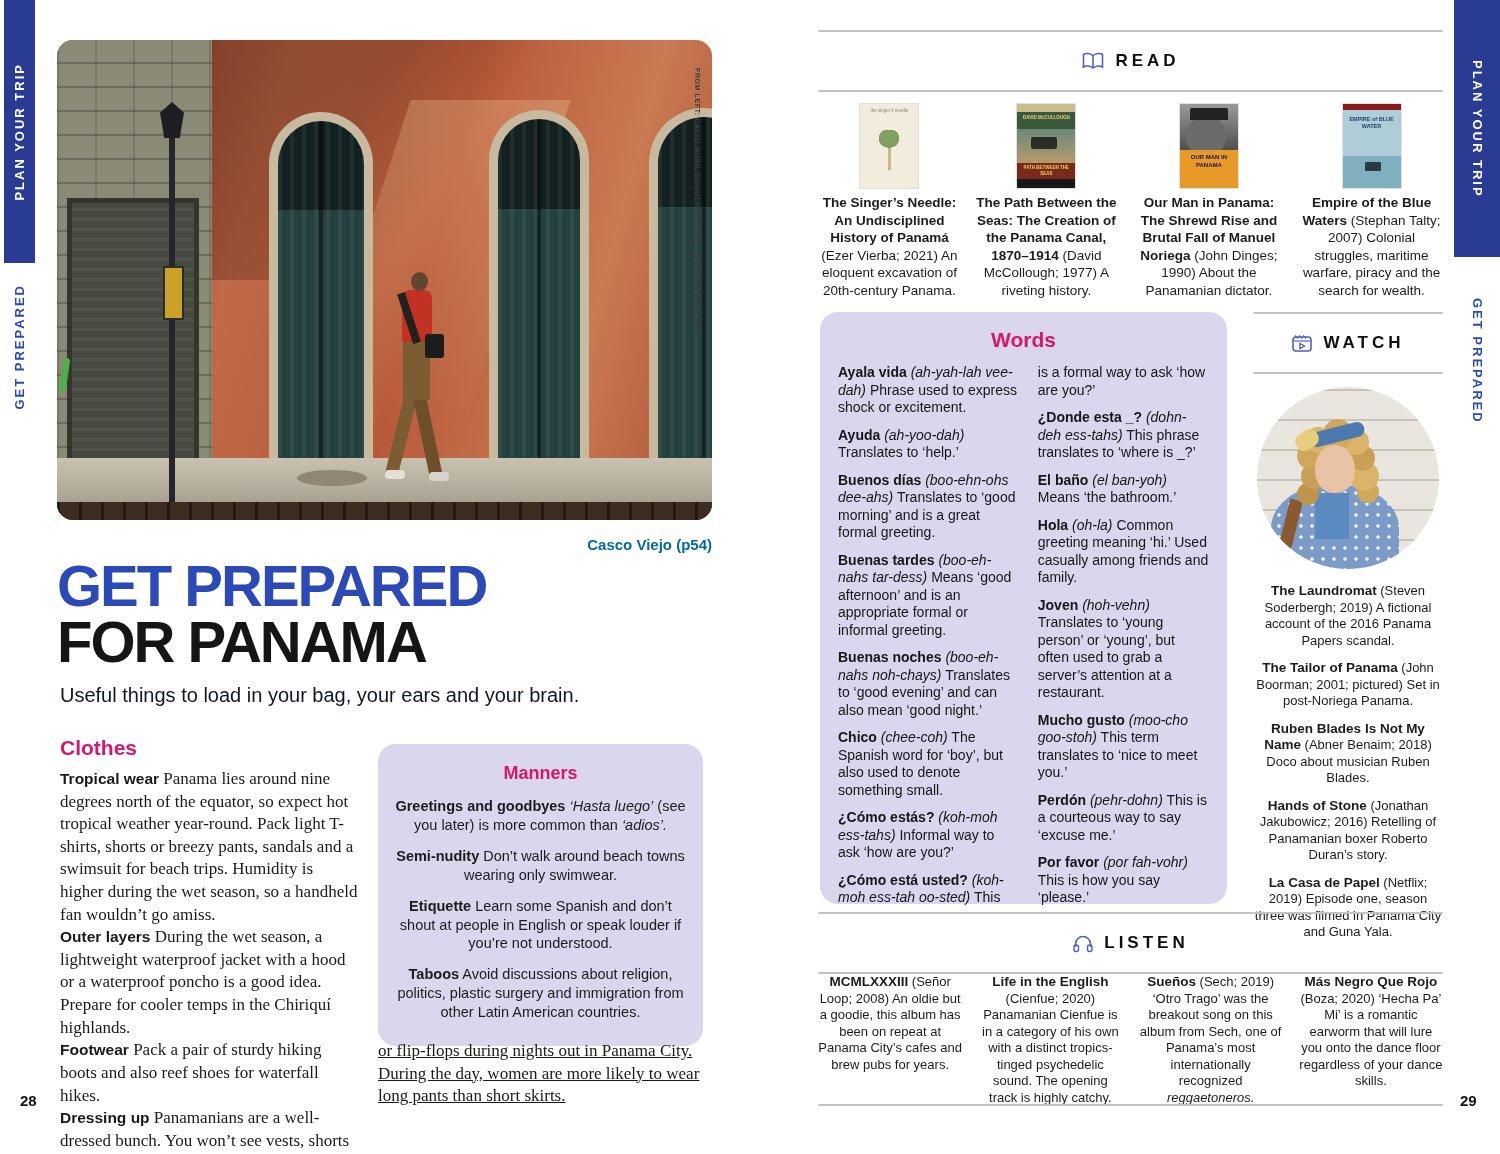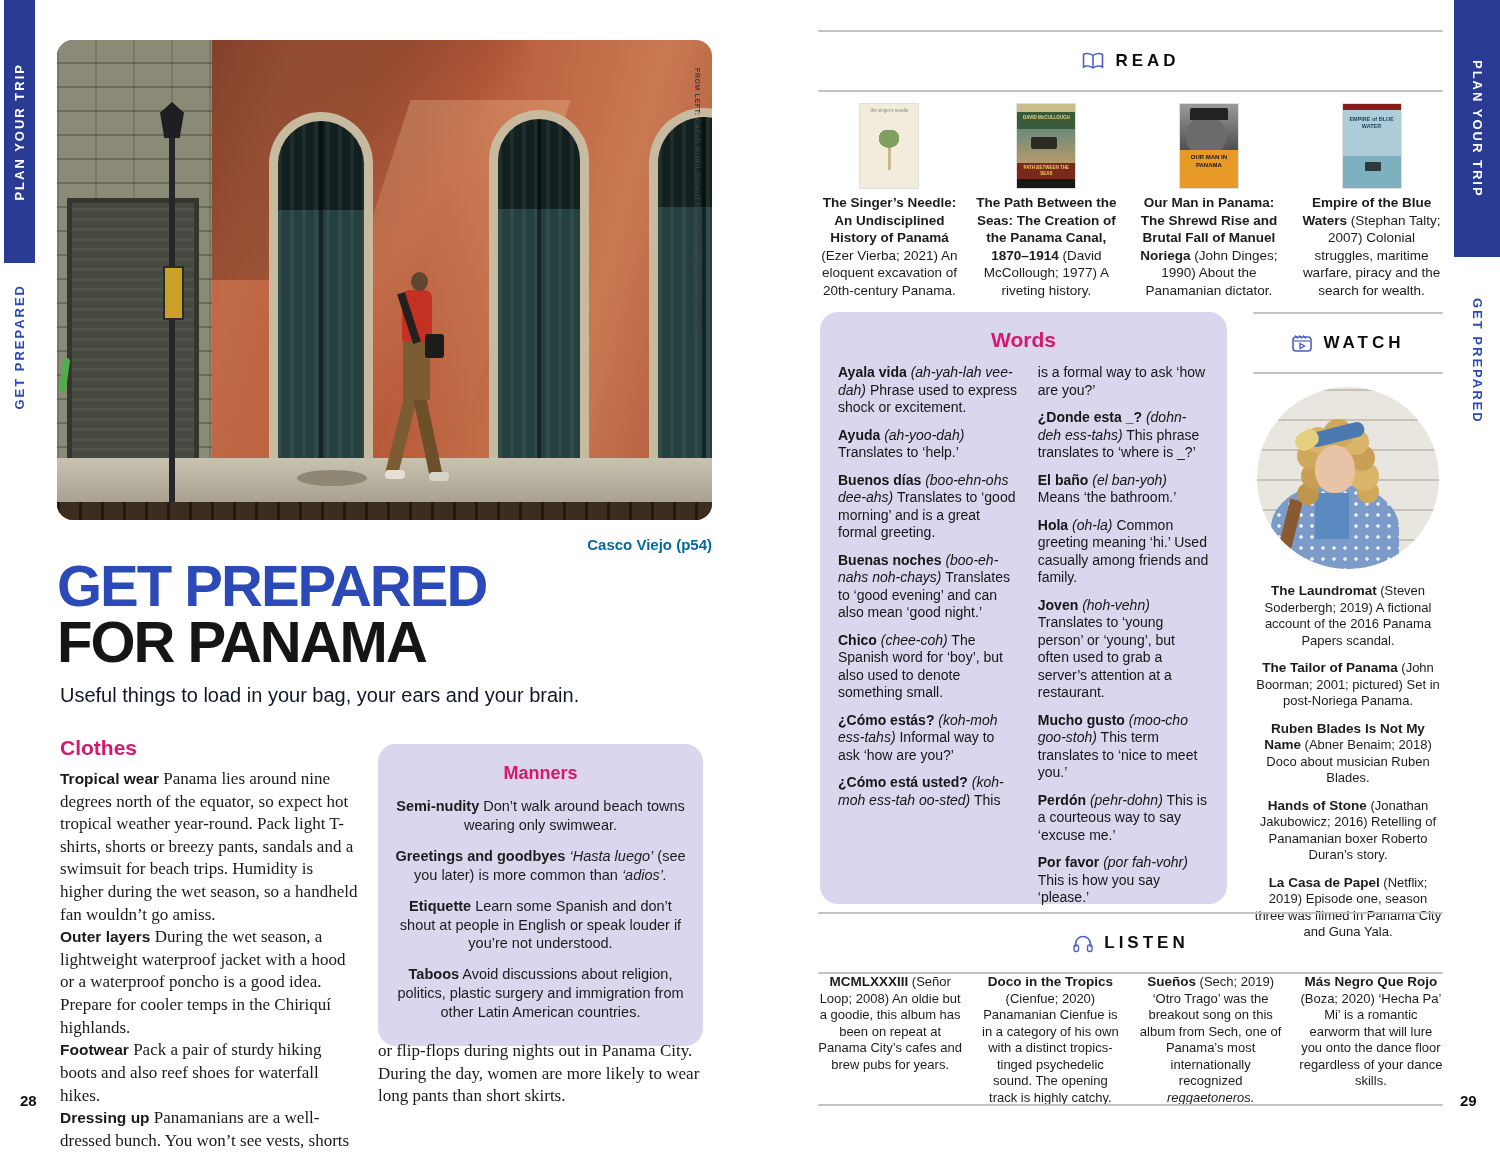--- a/index.html
+++ b/index.html
@@ -70,21 +70,21 @@
                 font-family:"Liberation Serif",serif;font-size:17px;line-height:1.33;color:#1a1a1a;}
   .clothes-body p{margin:0;}
   .lead{font-family:"Liberation Sans",sans-serif;font-weight:bold;font-size:15.5px;}
   .panel{background:#d9d6ee;border-radius:18px;}
   .manners{position:absolute;left:378px;top:744px;width:325px;padding:16px 16px 12px;box-sizing:border-box;
            text-align:center;font-size:14.5px;line-height:1.3;}
   .manners h3{margin:2px 0 12px;font-size:18px;}
   .manners p{margin:0 0 12px;}
   .manners b{font-size:14.5px;}
   .continuation{position:absolute;left:378px;top:1040px;width:330px;
-                font-family:"Liberation Serif",serif;font-size:17px;line-height:1.33;color:#1a1a1a;}
+                font-family:"Liberation Serif",serif;font-size:17px;line-height:1.33;color:#1a1a1a;text-decoration:underline;}
   .pagenum{position:absolute;font-weight:bold;font-size:15px;color:#111;}
   .pn-left{left:20px;top:1092px;}
   .pn-right{left:1460px;top:1092px;}
   
   .rule{height:2px;background:#c3c3c3;border-radius:1px;}
   .sec-head{display:flex;align-items:center;justify-content:center;gap:10px;padding:19px 0;}
   .sec-head span{font-weight:bold;font-size:17px;letter-spacing:4px;color:#0d0d0d;}
   .icon-svg{display:block;}
   
   .read{position:absolute;left:818px;top:30px;width:625px;}
@@ -205,22 +205,22 @@
 <div class="clothes-h pink">Clothes</div>
 <div class="clothes-body">
   <p><b class="lead">Tropical wear</b> <span>Panama lies around nine degrees north of the equator, so expect hot tropical weather year-round. Pack light T-shirts, shorts or breezy pants, sandals and a swimsuit for beach trips. Humidity is higher during the wet season, so a handheld fan wouldn’t go amiss.</span></p>
   <p><b class="lead">Outer layers</b> <span>During the wet season, a lightweight waterproof jacket with a hood or a waterproof poncho is a good idea. Prepare for cooler temps in the Chiriquí highlands.</span></p>
   <p><b class="lead">Footwear</b> <span>Pack a pair of sturdy hiking boots and also reef shoes for waterfall hikes.</span></p>
   <p><b class="lead">Dressing up</b> <span>Panamanians are a well-dressed bunch. You won’t see vests, shorts</span></p>
 </div>
 
 <div class="manners panel">
   <h3 class="pink">Manners</h3>
+  <p><b>Greetings and goodbyes</b> <i>‘Hasta luego’</i> <span>(see you later) is more common than</span> <i>‘adios’.</i></p>
   <p><b>Semi-nudity</b> <span>Don’t walk around beach towns wearing only swimwear.</span></p>
-  <p><b>Greetings and goodbyes</b> <i>‘Hasta luego’</i> <span>(see you later) is more common than</span> <i>‘adios’.</i></p>
   <p><b>Etiquette</b> <span>Learn some Spanish and don’t shout at people in English or speak louder if you’re not understood.</span></p>
   <p><b>Taboos</b> <span>Avoid discussions about religion, politics, plastic surgery and immigration from other Latin American countries.</span></p>
 </div>
 
 <div class="continuation">or flip-flops during nights out in Panama City. During the day, women are more likely to wear long pants than short skirts.</div>
 <div class="pagenum pn-left">28</div>
 
 <div class="read">
   <div class="rule"></div>
   <div class="sec-head">
@@ -276,20 +276,21 @@
   </div>
 </div>
 
 <div class="words panel">
   <h3 class="pink">Words</h3>
   <div class="words-cols">
     <div class="wcol1">
       <p><b>Ayala vida</b> <i>(ah-yah-lah vee-dah)</i> <span>Phrase used to express shock or excitement.</span></p>
       <p><b>Ayuda</b> <i>(ah-yoo-dah)</i> <span>Translates to ‘help.’</span></p>
       <p><b>Buenos días</b> <i>(boo-ehn-ohs dee-ahs)</i> <span>Translates to ‘good morning’ and is a great formal greeting.</span></p>
+      <p><b>Buenas tardes</b> <i>(boo-eh-nahs tar-dess)</i> <span>Means ‘good afternoon’ and is an appropriate formal or informal greeting.</span></p>
       <p><b>Buenas noches</b> <i>(boo-eh-nahs noh-chays)</i> <span>Translates to ‘good evening’ and can also mean ‘good night.’</span></p>
       <p><b>Chico</b> <i>(chee-coh)</i> <span>The Spanish word for ‘boy’, but also used to denote something small.</span></p>
       <p><b>¿Cómo estás?</b> <i>(koh-moh ess-tahs)</i> <span>Informal way to ask ‘how are you?’</span></p>
       <p><b>¿Cómo está usted?</b> <i>(koh-moh ess-tah oo-sted)</i> <span>This</span></p>
     </div>
     <div class="wcol2">
       <p><span>is a formal way to ask ‘how are you?’</span></p>
       <p><b>¿Donde esta _?</b> <i>(dohn-deh ess-tahs)</i> <span>This phrase translates to ‘where is _?’</span></p>
       <p><b>El baño</b> <i>(el ban-yoh)</i> <span>Means ‘the bathroom.’</span></p>
       <p><b>Hola</b> <i>(oh-la)</i> <span>Common greeting meaning ‘hi.’ Used casually among friends and family.</span></p>
@@ -342,21 +343,21 @@
       <rect x="15.5" y="12" width="4.5" height="6.5" rx="2" fill="none" stroke="#4f5fc4" stroke-width="1.4"></rect>
     </svg>
     <span>LISTEN</span>
   </div>
   <div class="rule"></div>
   <div class="listen-grid">
     <div class="listen-item">
         <p><b>MCMLXXXIII</b> <span>(Señor Loop; 2008) An oldie but a goodie, this album has been on repeat at Panama City’s cafes and brew pubs for years.</span></p>
       </div>
     <div class="listen-item">
-        <p><b>Doco in the Tropics</b> <span>(Cienfue; 2020) Panamanian Cienfue is in a category of his own with a distinct tropics-tinged psychedelic sound. The opening track is highly catchy.</span></p>
+        <p><b>Life in the English</b> <span>(Cienfue; 2020) Panamanian Cienfue is in a category of his own with a distinct tropics-tinged psychedelic sound. The opening track is highly catchy.</span></p>
       </div>
     <div class="listen-item">
         <p><b>Sueños</b> <span>(Sech; 2019) ‘Otro Trago’ was the breakout song on this album from Sech, one of Panama’s most internationally recognized</span> <i>reggaetoneros.</i></p>
       </div>
     <div class="listen-item">
         <p><b>Más Negro Que Rojo</b> <span>(Boza; 2020) ‘Hecha Pa’ Mi’ is a romantic earworm that will lure you onto the dance floor regardless of your dance skills.</span></p>
       </div>
   </div>
 </div>
 <div class="rule listen-bottom"></div>

